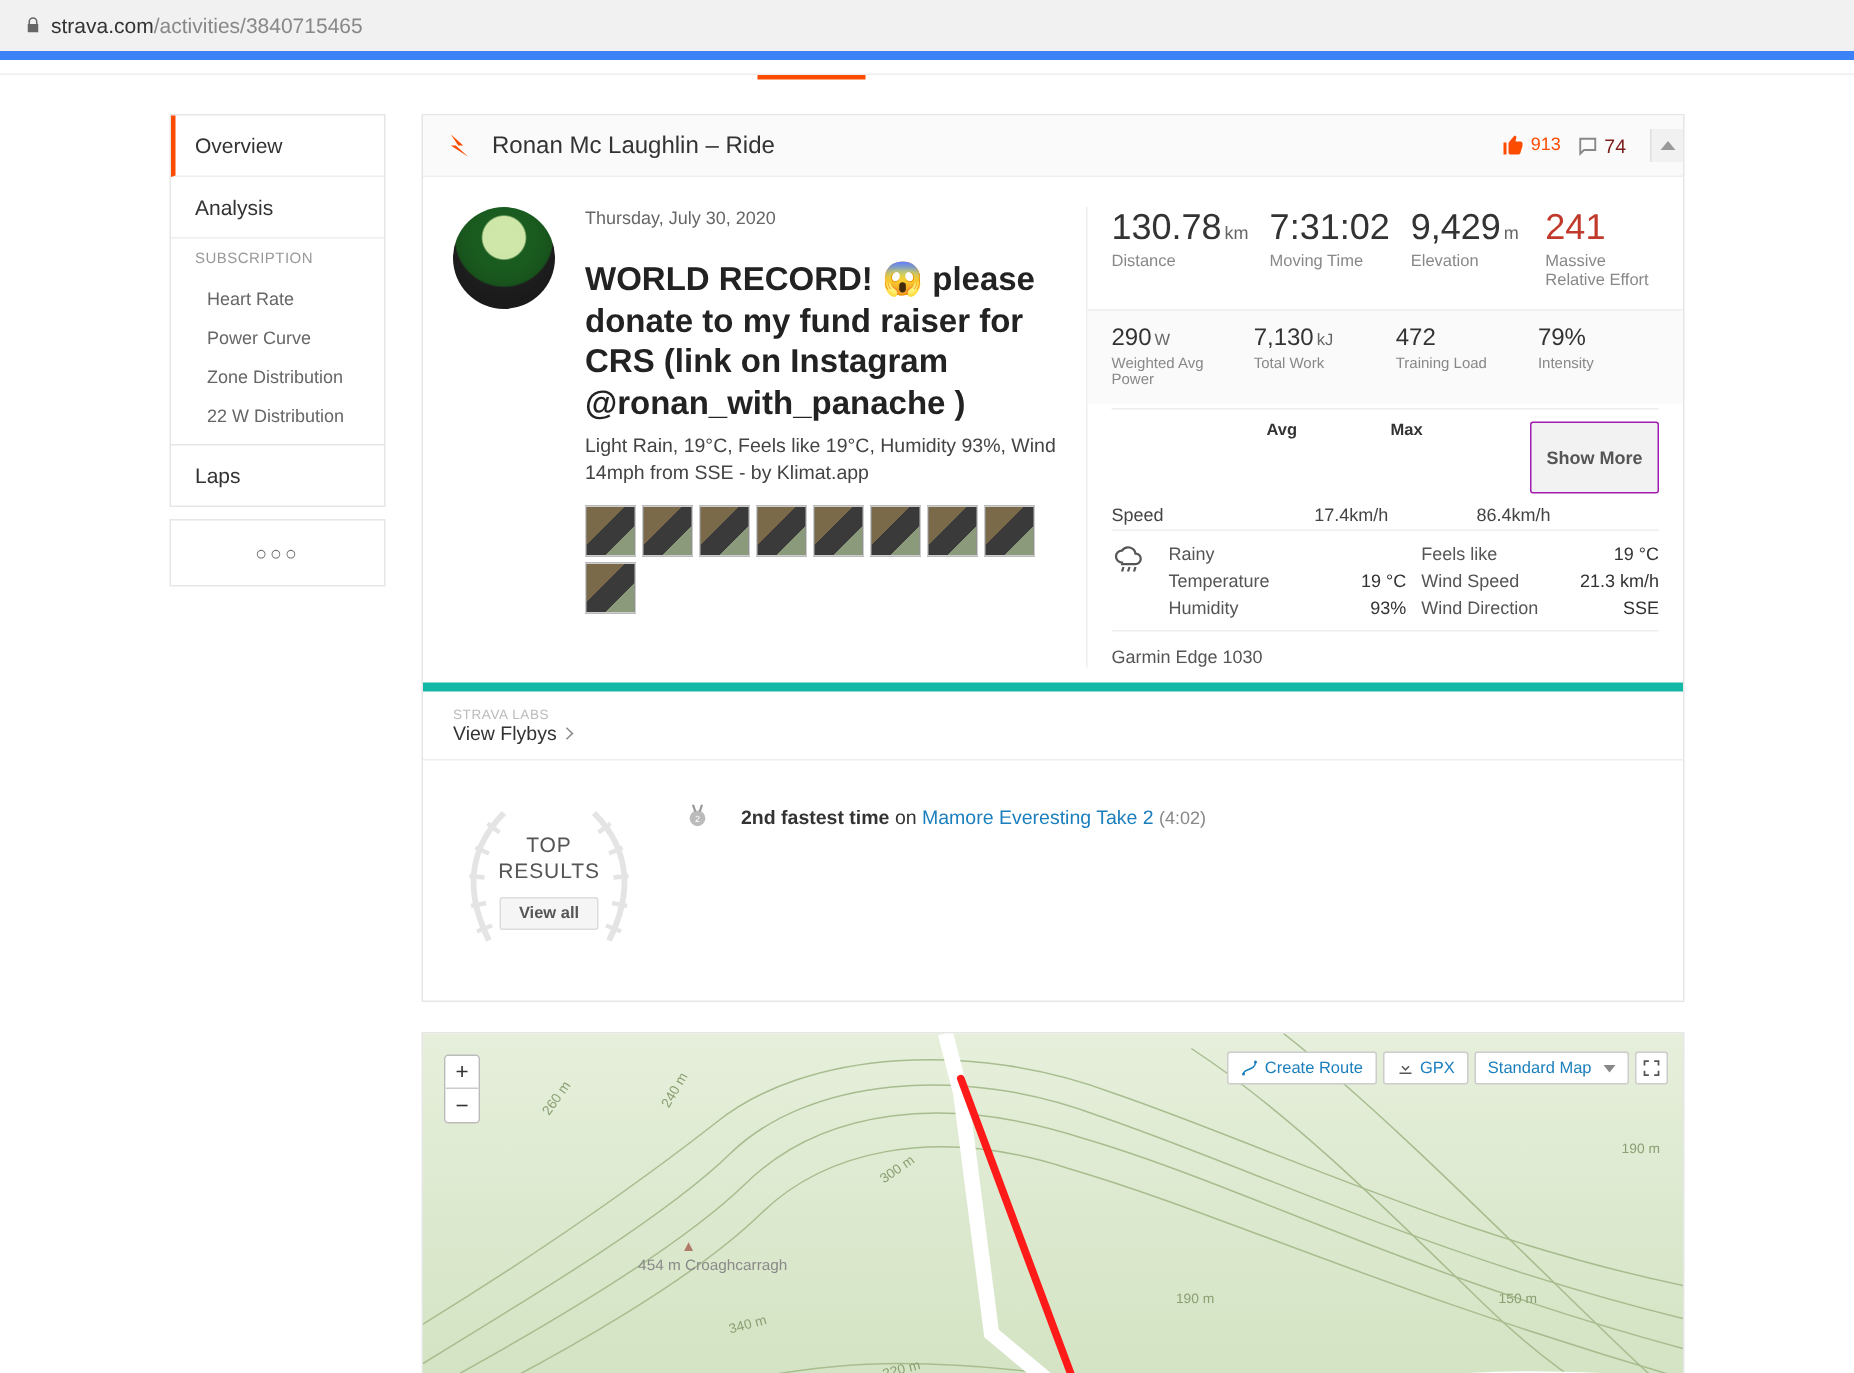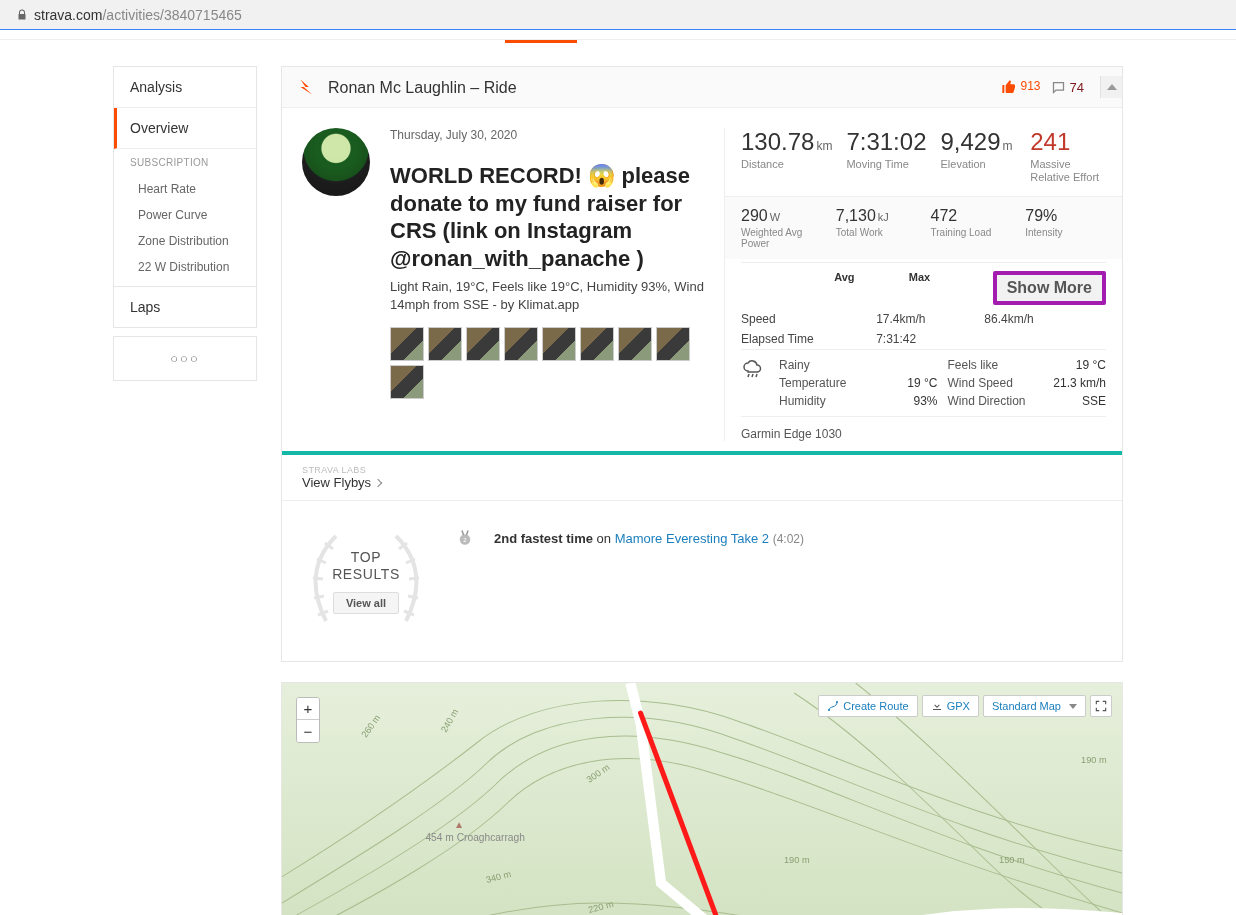--- a/index.html
+++ b/index.html
@@ -1,17 +1,17 @@
 <!DOCTYPE html>
 <html><head>
 <meta charset="utf-8">
 <style>
   *{box-sizing:border-box;margin:0;padding:0}
   body{font-family:-apple-system,BlinkMacSystemFont,"Segoe UI",Helvetica,Arial,sans-serif;background:#fff;color:#333;font-size:13px}
-  .addrbar{height:30px;background:#f1f1f1;border-bottom:1px solid #3b82f6;display:flex;align-items:center;padding:0 16px;gap:6px}
+  .addrbar{height:40px;background:#f1f1f1;border-bottom:6px solid #3b82f6;display:flex;align-items:center;padding:0 16px;gap:6px}
   .addrbar .lock{width:12px;height:12px}
   .addrbar .url{font-size:14px;color:#333}
   .addrbar .url .path{color:#888}
   .thinbar{height:2px;background:#fff;border-bottom:1px solid #eee;margin-top:8px}
   .tabind{position:relative;height:2px;background:transparent}
   .tabind::after{content:"";position:absolute;left:505px;width:72px;height:3px;background:#fc4c02}
   .page{width:1010px;margin:24px auto 40px;display:flex;gap:24px}
   .sidebar{width:144px;flex:0 0 144px}
   .sidebar .card{border:1px solid #e6e6e6;background:#fff}
   .side-item{padding:12px 16px;border-bottom:1px solid #eee;font-size:14px;color:#333;cursor:pointer}
@@ -47,28 +47,28 @@
   .statcell .val .unit{font-size:12px;color:#666;margin-left:2px}
   .statcell .lbl{font-size:11px;color:#888;margin-top:2px;line-height:1.15}
   .statcell.re .val{color:#c0392b}
   .stat2{display:grid;grid-template-columns:repeat(4,1fr);gap:4px 14px;border-top:1px solid #eee;padding:10px 0;background:#fafafa;margin:3px -16px;padding-left:16px;padding-right:16px}
   .stat2 .val{font-size:16px;color:#333}
   .stat2 .val .unit{font-size:11px;color:#666}
   .stat2 .lbl{font-size:10px;color:#888;line-height:1.1}
   .tblh{display:grid;grid-template-columns:1fr .8fr .9fr auto;font-size:11px;color:#333;padding:8px 0 4px;border-top:1px solid #eee}
   .tblh .h{font-weight:700}
   .tblr{display:grid;grid-template-columns:1fr .8fr .9fr auto;font-size:12px;color:#444;padding:3px 0}
-  .showmore{background:#f2f2f2;border:4px solid #a21caf;border-radius:2px;font-size:16px;padding:4px 10px;cursor:pointer;color:#555;font-weight:600}
+  .showmore{background:#f2f2f2;border:1px solid #a21caf;border-radius:2px;font-size:12px;padding:16px 10px;cursor:pointer;color:#555;font-weight:600}
   .pe{border-top:1px solid #eee;padding:10px 0 6px;font-size:12px;color:#666}
   .pe b{color:#222;font-weight:600}
   .wgrid{display:grid;grid-template-columns:28px 1fr 64px 1fr 64px;gap:4px 10px;border-top:1px solid #eee;padding:8px 0;font-size:12px;color:#444}
   .wgrid .lab{color:#555}
   .wgrid .v{text-align:right;color:#333}
   .device{border-top:1px solid #eee;padding:10px 0 0;font-size:12px;color:#555}
-  .flybys{border-top:4px solid #14b8a6;padding:10px 0 10px 20px}
+  .flybys{border-top:6px solid #14b8a6;padding:10px 0 10px 20px}
   .flybys .lab{font-size:9px;letter-spacing:.4px;color:#bbb}
   .flybys .link{font-size:13px;color:#333;cursor:pointer;display:flex;align-items:center;gap:4px}
   .topres{display:flex;gap:30px;padding:20px 24px;align-items:flex-start}
   .wreath{width:120px;height:120px;flex:0 0 120px;position:relative;display:flex;flex-direction:column;align-items:center;justify-content:center}
   .wreath-svg{position:absolute;inset:0;opacity:.22}
   .wreath .txt{font-size:14px;color:#555;letter-spacing:.6px;text-align:center;line-height:1.25}
   .wreath .btn{margin-top:8px;background:#f5f5f5;border:1px solid #ddd;border-radius:2px;font-size:11px;padding:4px 12px;cursor:pointer;color:#555;font-weight:600}
   .ach{display:flex;align-items:center;gap:20px;font-size:13px;color:#333;margin-top:8px}
   .medal{width:18px;height:18px}
   .ach .seg{color:#1b7fbd;cursor:pointer}
@@ -92,22 +92,22 @@
       <path fill="#666" d="M6 10V7a6 6 0 1112 0v3h1v11H5V10h1zm2 0h8V7a4 4 0 10-8 0v3z"></path>
     </svg>
   <span class="url"><span>strava.com</span><span class="path">/activities/3840715465</span></span>
 </div>
 <div class="thinbar"></div>
 <div class="tabind"></div>
 
 <div class="page">
   <div class="sidebar">
     <div class="card">
+      <div class="side-item active">Overview</div>
       <div class="side-item">Analysis</div>
-      <div class="side-item active">Overview</div>
       <div class="side-sec-h">SUBSCRIPTION</div>
       <div class="side-sub">Heart Rate</div>
       <div class="side-sub">Power Curve</div>
       <div class="side-sub">Zone Distribution</div>
       <div class="side-sub" style="padding-bottom:12px">22 W Distribution</div>
     </div>
     <div class="card laps">
       <div class="side-item" style="border-bottom:none">Laps</div>
     </div>
     <div class="card more">○○○</div>
@@ -205,26 +205,20 @@
             <div class="h"></div>
             <div class="h">Avg</div>
             <div class="h">Max</div>
             <div><button class="showmore">Show More</button></div>
           </div>
           <div id="tblrows">
               <div class="tblr">
                 <div>Speed</div>
                 <div>17.4km/h</div>
                 <div>86.4km/h</div>
-                <div></div>
-              </div>
-              <div class="tblr">
-                <div>Elapsed Time</div>
-                <div>7:31:42</div>
-                <div></div>
                 <div></div>
               </div>
             </div>
 
 
           <div class="wgrid">
             <div style="grid-row:span 3">
               <svg width="24" height="24" viewBox="0 0 24 24">
                   <path fill="none" stroke="#555" stroke-width="1.5" d="M7 13a4 4 0 010-8 5 5 0 019 2 3.5 3.5 0 010 7H7z"></path>
                   <path stroke="#555" stroke-width="1.5" d="M8 16l-1 3M12 16l-1 3M16 16l-1 3"></path>

